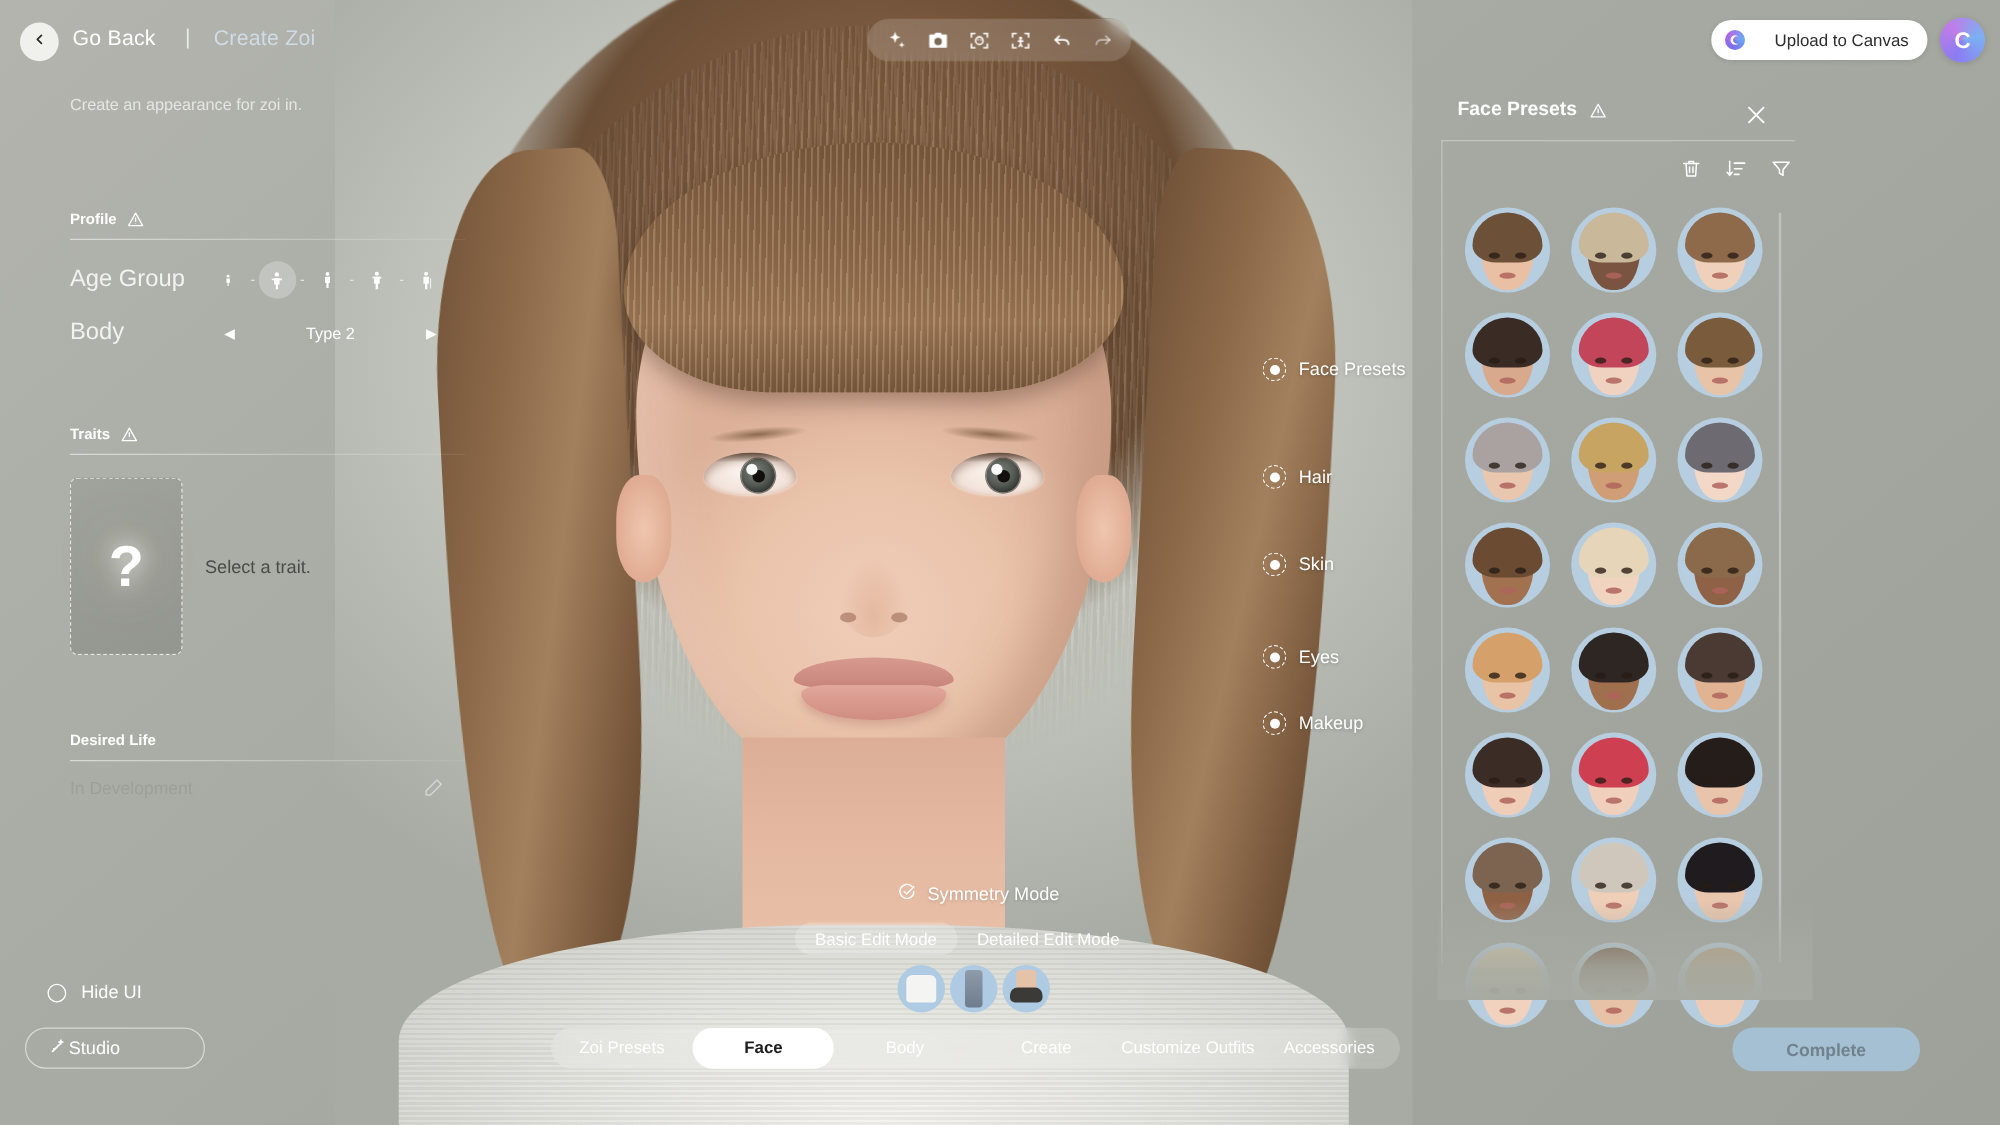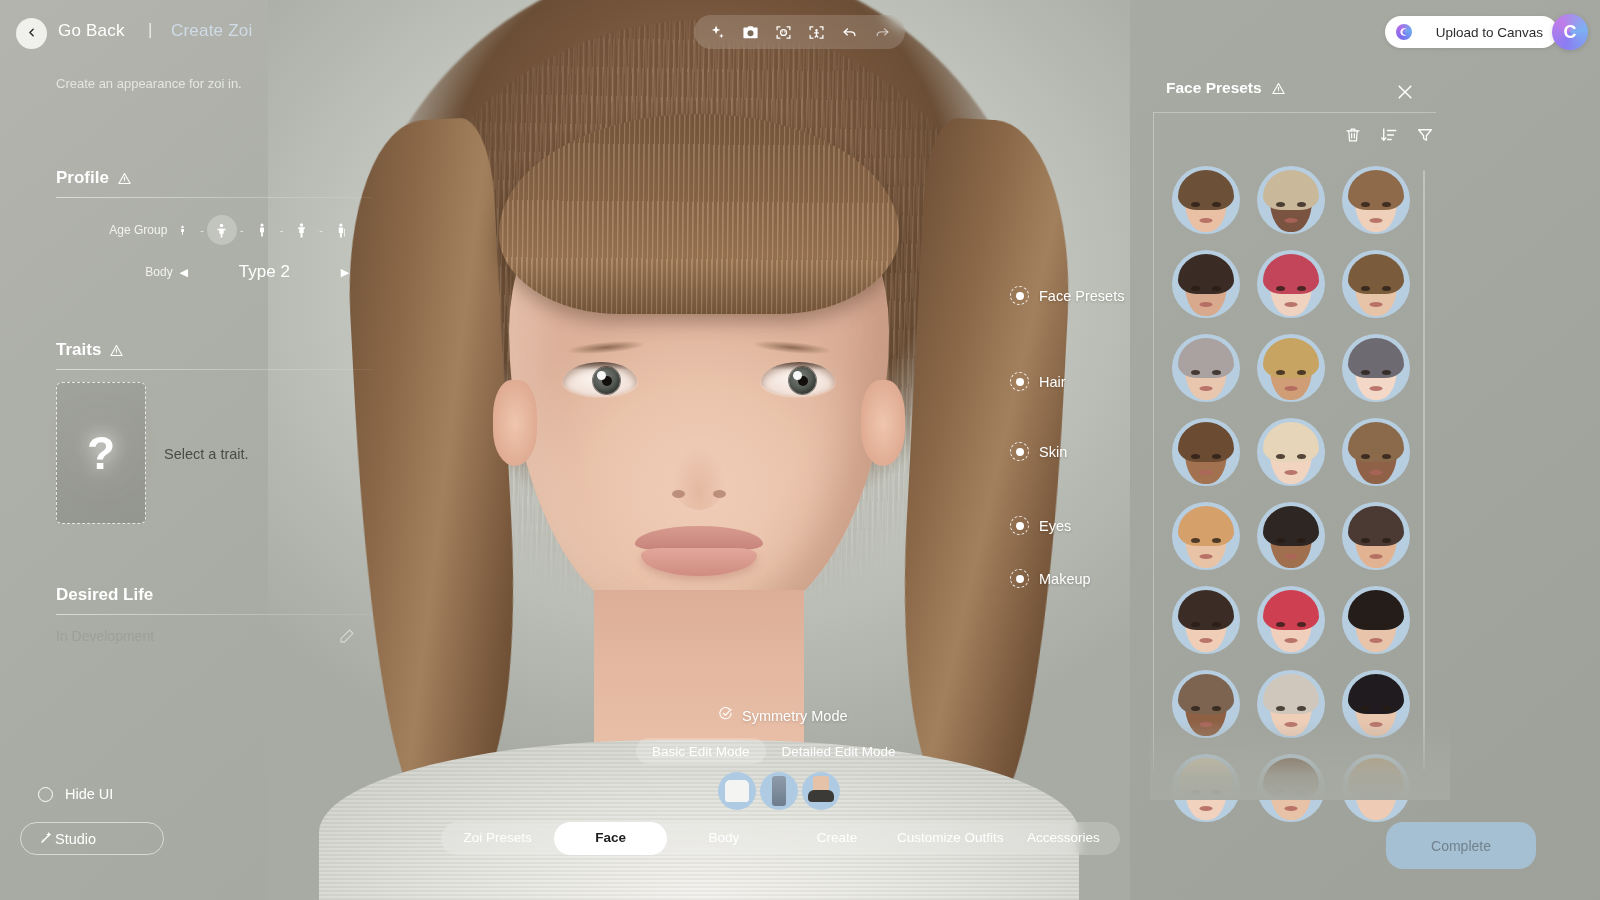--- a/index.html
+++ b/index.html
@@ -141,21 +141,21 @@
   #tools {
     position:absolute; left:694px; top:15px; height:34px; padding:0 14px;
     border-radius:17px; background: rgba(255,255,255,0.16);
     backdrop-filter: blur(6px);
     display:flex; align-items:center; gap:15px;
   }
   #tools .tool { width:18px; height:18px; display:flex; align-items:center; justify-content:center; cursor:pointer; }
   #tools .tool svg { width:17px; height:17px; }
 
   #upload-canvas {
-    position:absolute; right:42px; top:16px; height:32px; padding:0 15px 0 11px;
+    position:absolute; right:58px; top:16px; height:32px; padding:0 15px 0 11px;
     border-radius:16px; background:#ffffff; display:flex; align-items:center; gap:24px;
     cursor:pointer; box-shadow:0 1px 4px rgba(0,0,0,0.10);
   }
   #upload-canvas .ul-label { font-size:13.5px; color:#2c2c2c; }
   .brand-dot { width:16px; height:16px; border-radius:50%;
     background: conic-gradient(from 200deg, #7b6cf0, #b06ce8, #6ca8f0, #7b6cf0);
     display:flex; align-items:center; justify-content:center; color:#fff; font-size:9px; font-weight:bold; }
   #brand-avatar { position:absolute; right:12px; top:14px; width:36px; height:36px; border-radius:50%;
     background: conic-gradient(from 200deg, #8b7cf2, #c07ce8, #7cb0f2, #8b7cf2);
     display:flex; align-items:center; justify-content:center; cursor:pointer;
@@ -163,38 +163,38 @@
   #brand-avatar .glyph { color:#fff; font-size:18px; font-weight:bold; line-height:1; }
 
   
   #left-panel { position:absolute; left:0; top:0; width:268px; height:900px; z-index:30; }
   #heading { position:absolute; left:56px; top:70px; width:380px; }
   #heading .h-title { font-size:20.5px; font-weight:bold; color:#ffffff; letter-spacing:0.1px; }
   #heading .h-sub { margin-top:6px; font-size:13px; color:#e5e6e1; }
 
   .section { position:absolute; left:56px; width:300px; }
   .sec-head { display:flex; align-items:center; gap:8px; }
-  .sec-title { font-size:17px; font-weight:bold; color:#ffffff; }
+  .sec-title { font-size:12px; font-weight:bold; color:#ffffff; }
   .warn-tri { width:15px; height:14px; }
   .sec-rule { margin-top:9px; height:1px; width:316px;
     background: linear-gradient(90deg, rgba(255,255,255,0.55), rgba(255,255,255,0.06)); }
 
   #sec-profile { top: 168px; }
   .row { display:flex; align-items:center; height:40px; }
-  .row-label { width:140px; font-size:12px; color:#f2f3ef;text-align:right; }
+  .row-label { width:140px; font-size:19px; color:#f2f3ef; }
   #age-group-row { margin-top: 12px; }
   .age-icons { display:flex; align-items:center; gap:0px; }
   .age-item { display:flex; align-items:center; }
   .age-btn { width:30px; height:30px; border-radius:50%; display:flex; align-items:center; justify-content:center; cursor:pointer; }
   .age-btn.selected { background: rgba(255,255,255,0.26); }
   .age-dash { color:#e8e9e4; font-size:11px; margin:0 3px; }
   #body-row { margin-top: 2px; }
   .stepper { display:flex; align-items:center; width:220px; }
   .step-arrow { width:22px; color:#ffffff; font-size:11px; cursor:pointer; text-align:center; }
-  .step-value { flex:1; text-align:center; font-size:17px; color:#ffffff; }
+  .step-value { flex:1; text-align:center; font-size:13px; color:#ffffff; }
 
   #sec-traits { top: 340px; }
   #trait-card {
     position:absolute; left:0; top:42px; width:90px; height:142px;
     border:1.5px dashed rgba(255,255,255,0.75); border-radius:6px;
     background: linear-gradient(160deg, rgba(150,152,146,0.55), rgba(128,130,124,0.55));
     display:flex; align-items:center; justify-content:center; cursor:pointer;
   }
   #trait-card .qmark { font-size:46px; font-weight:bold; color:#ffffff;
     text-shadow: 0 0 18px rgba(255,255,255,0.95), 0 0 40px rgba(255,220,180,0.55); }
@@ -288,23 +288,23 @@
     background:#3b3a36; border-radius:6px 6px 4px 4px; }
   .ot .legs { position:absolute; left:11px; top:4px; width:16px; height:18px; background:#e6c2a9; border-radius:3px; }
 
   
   #bottom-nav { position:absolute; left:441px; top:822px; width:679px; height:33px;
     border-radius:17px; background: rgba(255,255,255,0.18); backdrop-filter: blur(5px);
     display:flex; align-items:center; z-index:36; }
   .nav-tab { flex:1; height:33px; display:flex; align-items:center; justify-content:center;
     font-size:13.5px; color:#ffffff; cursor:pointer; border-radius:17px; text-align:center; line-height:1.05; }
   .nav-tab.active { background:#ffffff; color:#1e1e1e; font-weight:bold; }
-  #complete-btn { position:absolute; left:1386px; top:822px; width:150px; height:47px; border-radius:17px;
+  #complete-btn { position:absolute; left:1386px; top:822px; width:150px; height:35px; border-radius:17px;
     background: rgba(166,200,225,0.78); display:flex; align-items:center; justify-content:center;
-    font-size:14px; color:rgba(80,90,100,0.62); cursor:pointer; z-index:36; }
+    font-size:14px; color:rgba(80,90,100,0.62); cursor:pointer; z-index:36;font-weight:bold; }
 </style>
 </head>
 <body>
 
 <div id="viewport">
   <div id="vp-bg"></div>
   <div class="hair-back"></div>
   <div class="hair-strands"></div>
   <div class="hair-left"></div>
   <div class="hair-right"></div>

